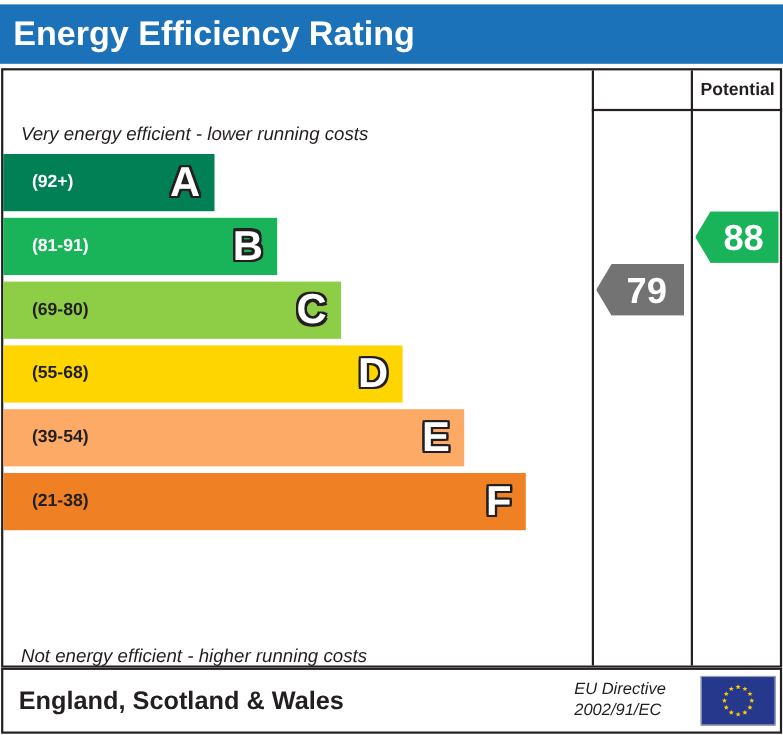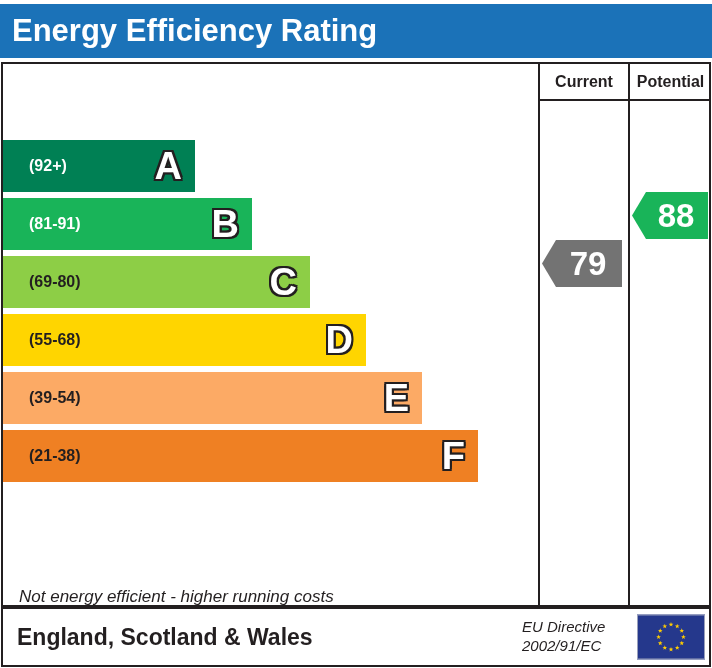--- a/index.html
+++ b/index.html
@@ -215,23 +215,23 @@
   <div class="title-bar">
     <div class="title-text">Energy Efficiency Rating</div>
   </div>
 
   <div class="table-frame">
 
     <div class="vrule c1"></div>
     <div class="vrule c2"></div>
     <div class="hrule-head"></div>
 
-    <div class="col-head current">Current</div>
     <div class="col-head potential">Potential</div>
 
+    <div class="caption top">Very energy efficient - lower running costs</div>
     <div class="caption bottom">Not energy efficient - higher running costs</div>
 
     <div class="bars" id="bars-host">
         <div class="bar" style="top: 76px; width: 192px; background: rgb(0, 128, 84); text-align: right;">
           <div class="range light">(92+)</div>
           <div class="letter">A</div>
         </div>
         <div class="bar" style="top: 134px; width: 249px; background: rgb(25, 180, 89);">
           <div class="range light">(81-91)</div>
           <div class="letter">B</div>

